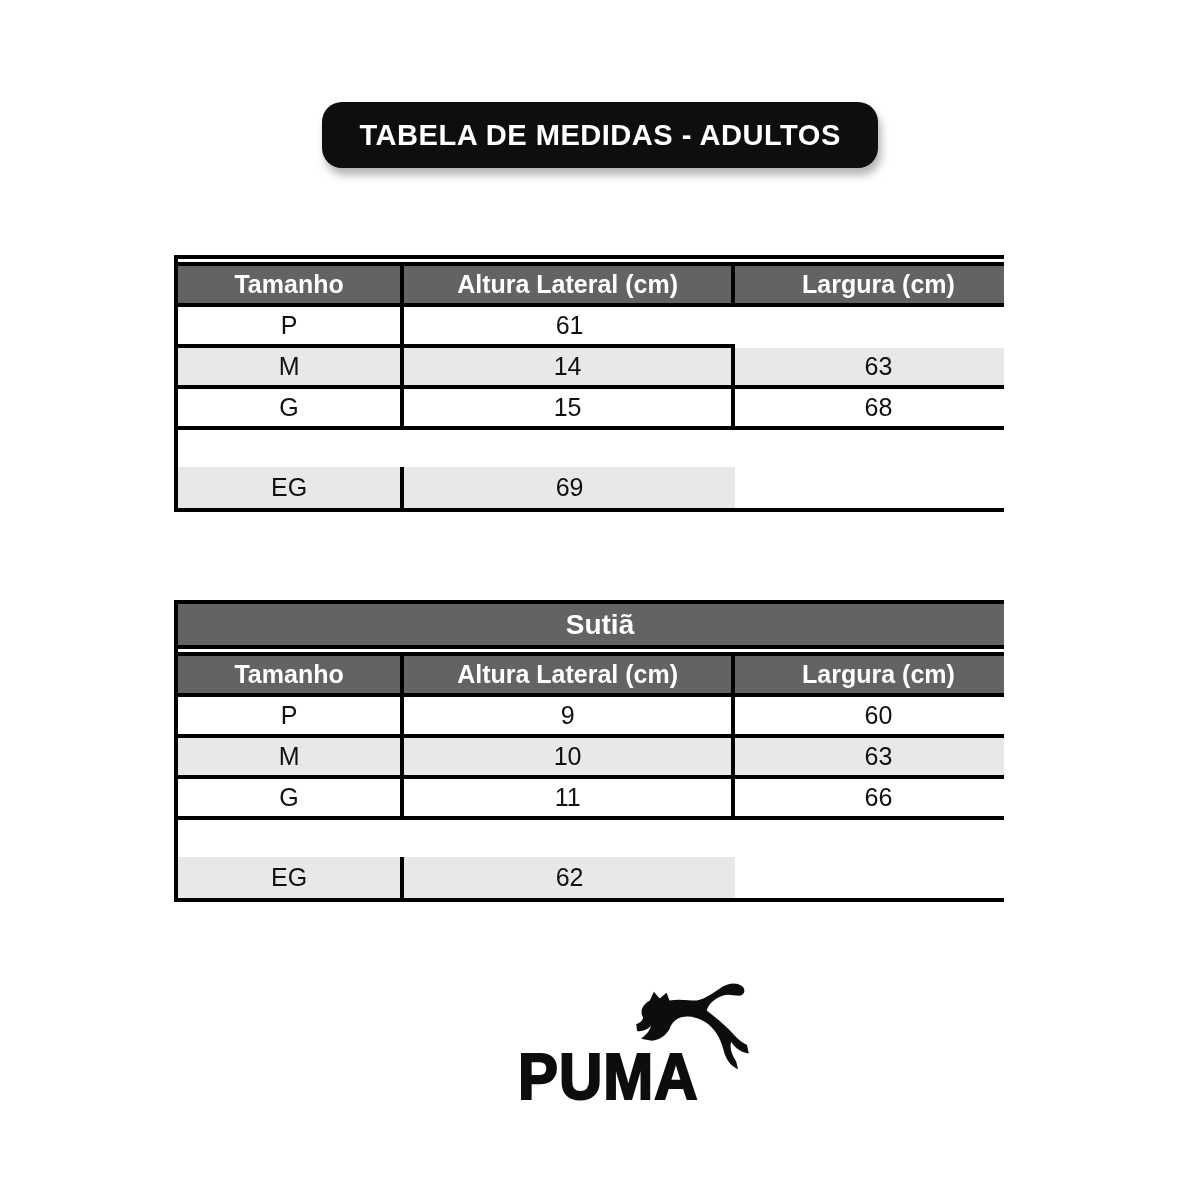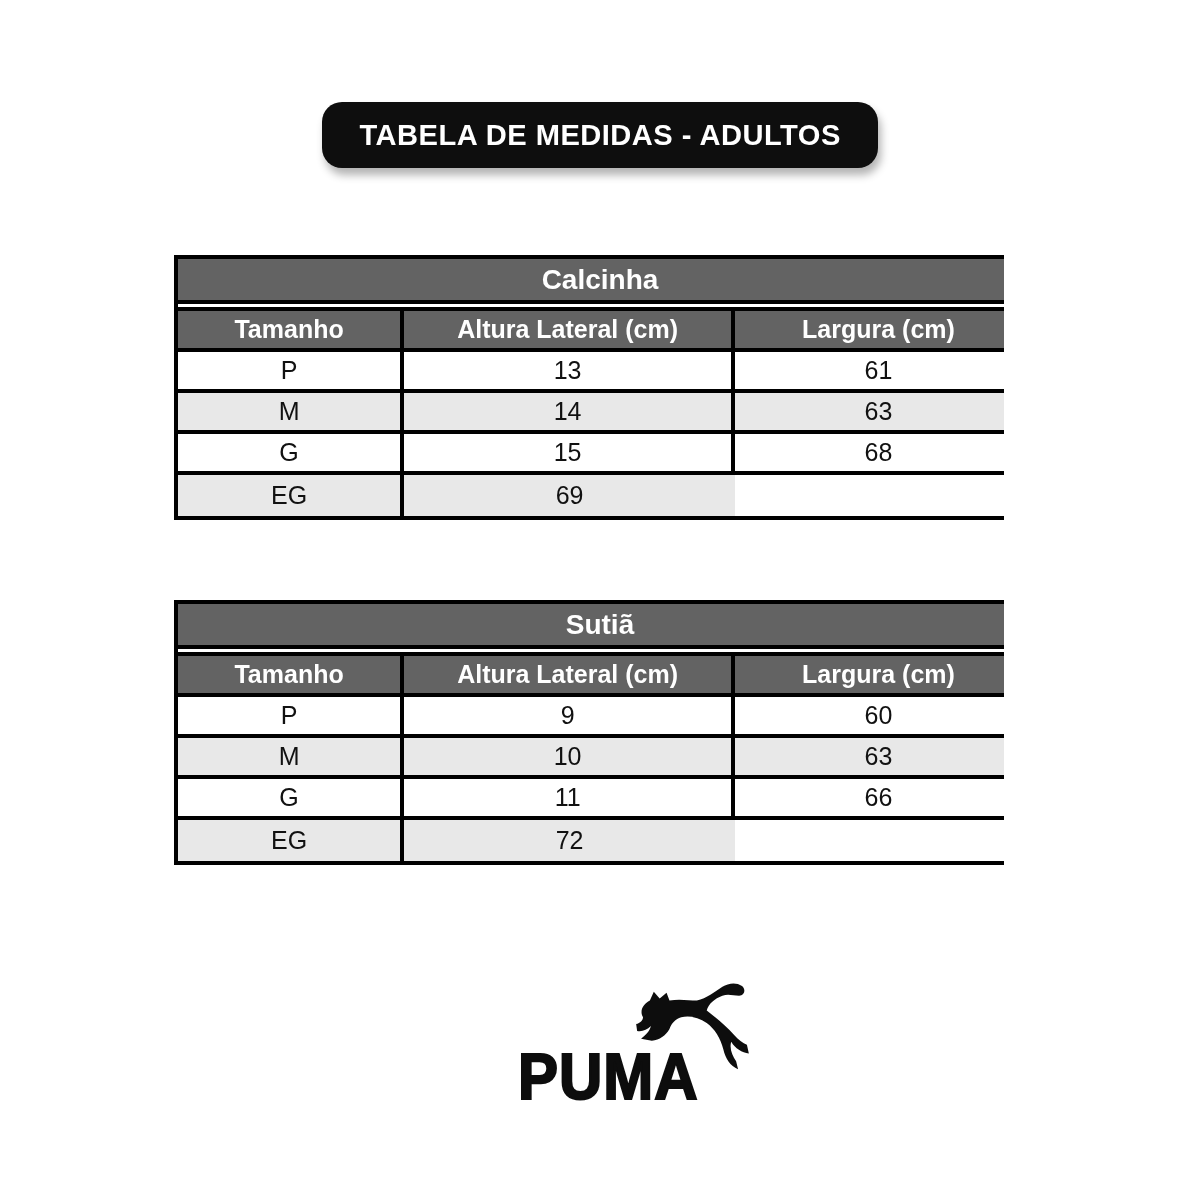--- a/index.html
+++ b/index.html
@@ -42,21 +42,21 @@
     border-right:4px solid #000;
   }
   .trow > div:last-child { border-right:none; }
 
   .trow.head > div {
     background:#636363; color:#ffffff; font-weight:bold;
     border-bottom:4px solid #000;
   }
   .trow.data > div { color:#111111; background:#ffffff; border-bottom:4px solid #000; }
   .trow.data.alt > div { background:#e8e8e8; }
-  .trow.data.last > div { border-bottom:none; }
+  .trow.data.last > div { border-bottom:none;margin-top:37px; }
 
   
   .logo { position:absolute; left:518px; top:980px; width:235px; height:140px; }
   .logo-cat { position:absolute; right:0; top:0; width:120px; height:98px; }
   .logo-wordmark {
     position:absolute; left:0; bottom:6px;
     font-size:60px; font-weight:bold; color:#0d0d0d;
     letter-spacing:1px; transform:scaleY(1.08); transform-origin:bottom left;
     -webkit-text-stroke:2px #0d0d0d;
   }
@@ -64,30 +64,28 @@
 </head>
 <body>
 
 <div class="canvas">
 
   <div class="banner">
     <span class="banner-text">TABELA DE MEDIDAS - ADULTOS</span>
   </div>
 
   <section class="tbl tbl-0">
-      <div class="tbl-title">Calcinha</div>
       <div class="tbl-gap"></div>
       <div class="trow head">
         <div class="">Tamanho</div>
         <div class="">Altura Lateral (cm)</div>
         <div class="">Largura (cm)</div>
       </div>
       <div class="trow data">
         <div class="">P</div>
-        <div class="">13</div>
         <div class="">61</div>
       </div>
       <div class="trow data alt">
         <div class="">M</div>
         <div class="">14</div>
         <div class="">63</div>
       </div>
       <div class="trow data">
         <div class="">G</div>
         <div class="">15</div>
@@ -116,21 +114,21 @@
         <div class="">10</div>
         <div class="">63</div>
       </div>
       <div class="trow data">
         <div class="">G</div>
         <div class="">11</div>
         <div class="">66</div>
       </div>
       <div class="trow data alt last">
         <div class="">EG</div>
-        <div class="">72</div>
+        <div class="">62</div>
       </div>
     </section>
 
   <div class="logo">
     <svg class="logo-cat" viewBox="0 0 120 100" aria-hidden="true">
       <path fill="#0d0d0d" d="
         M 8 36
         C 6 30 10 24 16 21
         L 20 12 L 26 19
         L 33 13 L 36 21

